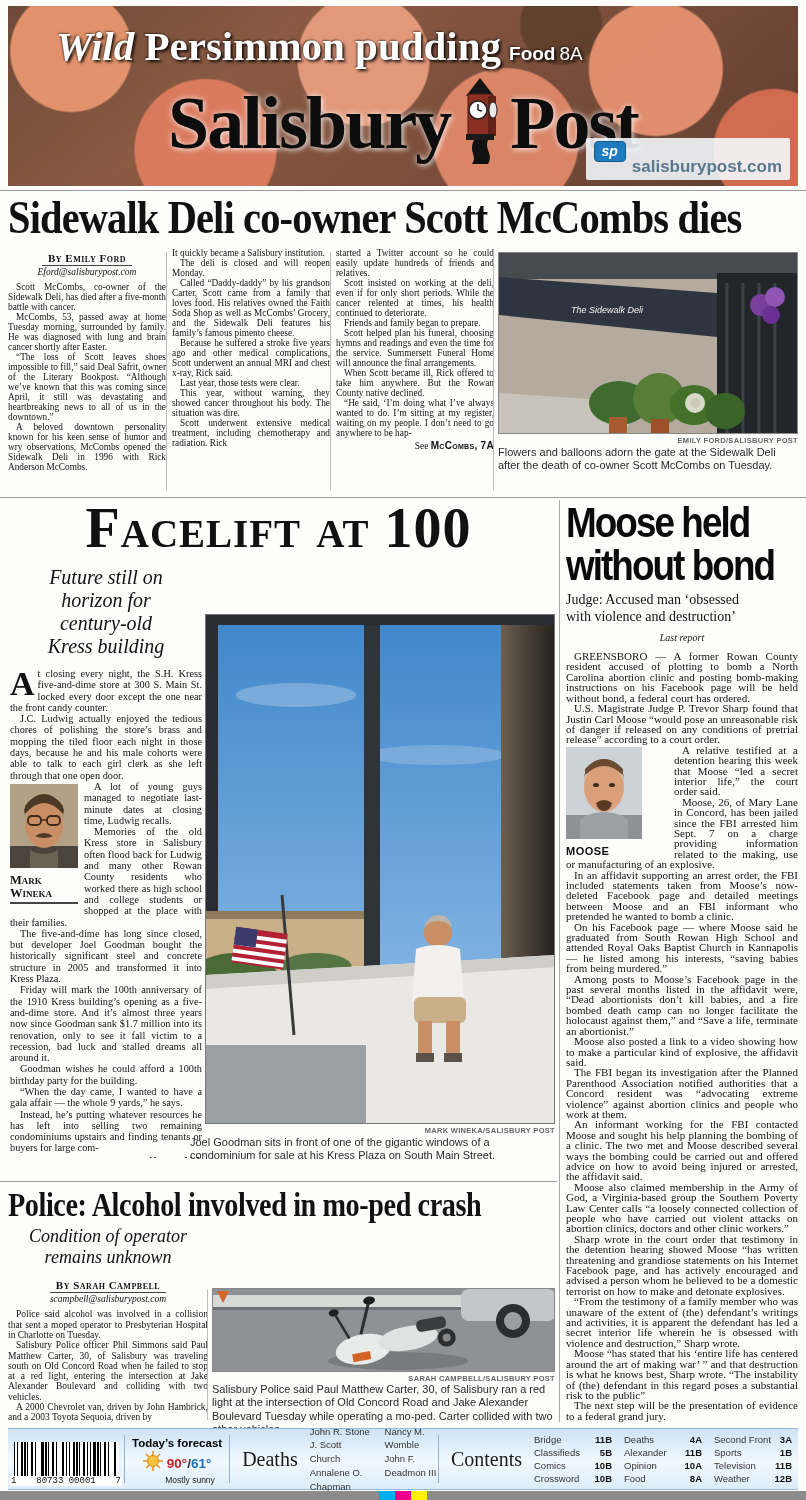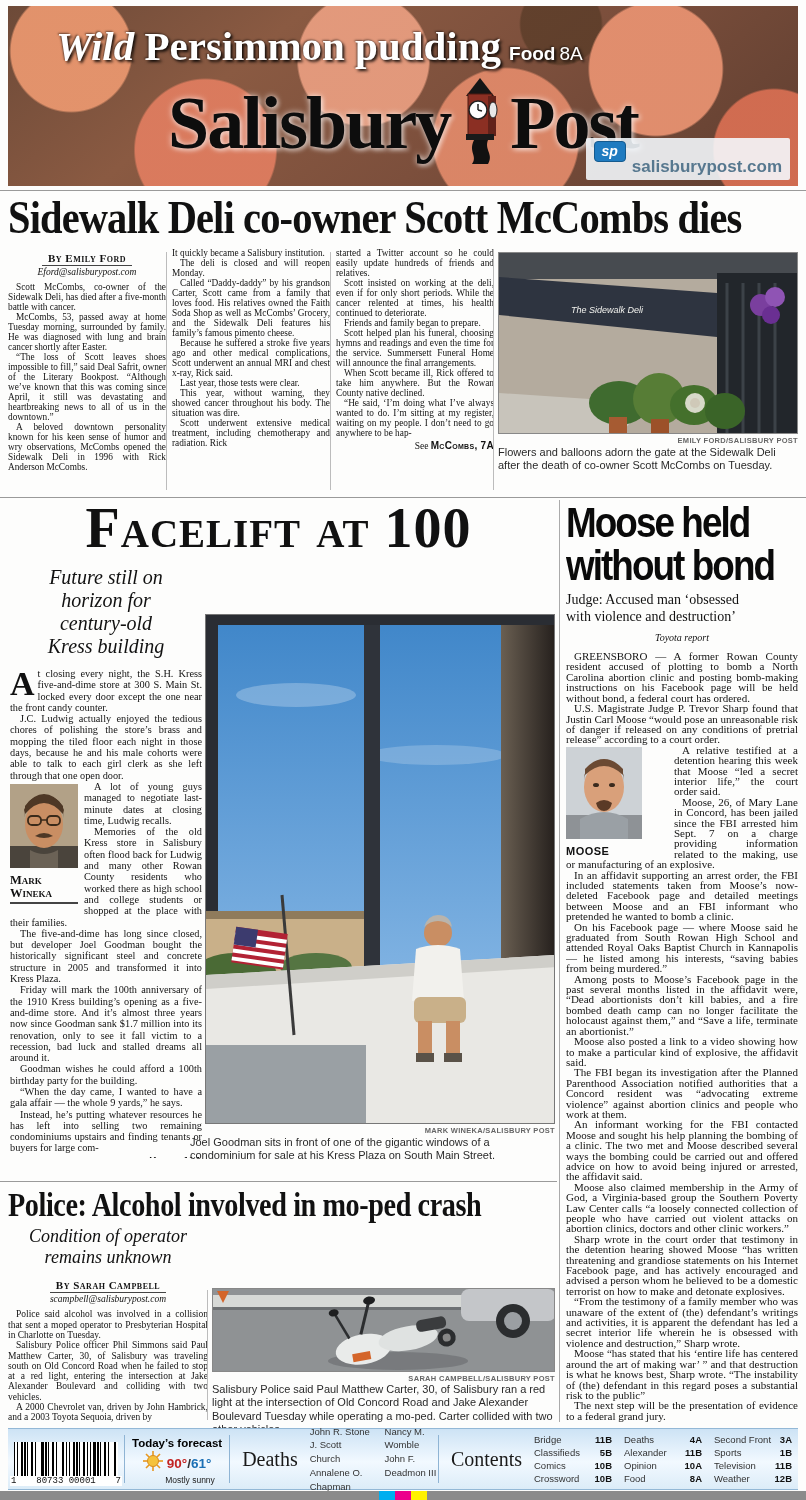--- a/index.html
+++ b/index.html
@@ -328,21 +328,21 @@
 
 <div class="abs moose-col">
   <div class="moose-headline">
     <div>Moose held</div>
     <div>without bond</div>
   </div>
   <div class="moose-subhead">
       <div>Judge: Accused man ‘obsessed</div>
       <div>with violence and destruction’</div>
     </div>
-  <div class="staff">Toyota report</div>
+  <div class="staff">Last report</div>
   <div class="cont">
       <p>GREENSBORO — A former Rowan County resident accused of plotting to bomb a North Carolina abortion clinic and posting bomb-making instructions on his Facebook page will be held without bond, a federal court has ordered.</p>
       <p>U.S. Magistrate Judge P. Trevor Sharp found that Justin Carl Moose “would pose an unreasonable risk of danger if released on any conditions of pretrial release” according to a court order.</p>
     </div>
   <div class="moose-float">
     <svg width="76" height="92" viewBox="0 0 76 92">
       <rect width="76" height="92" fill="#cdd2d6"></rect>
       <rect x="0" y="68" width="76" height="24" fill="#8e9296"></rect>
       <path d="M14 72 Q38 58 62 72 L62 92 L14 92 Z" fill="#9aa0a5"></path>
       <ellipse cx="38" cy="40" rx="20" ry="25" fill="#d9a07a"></ellipse>

